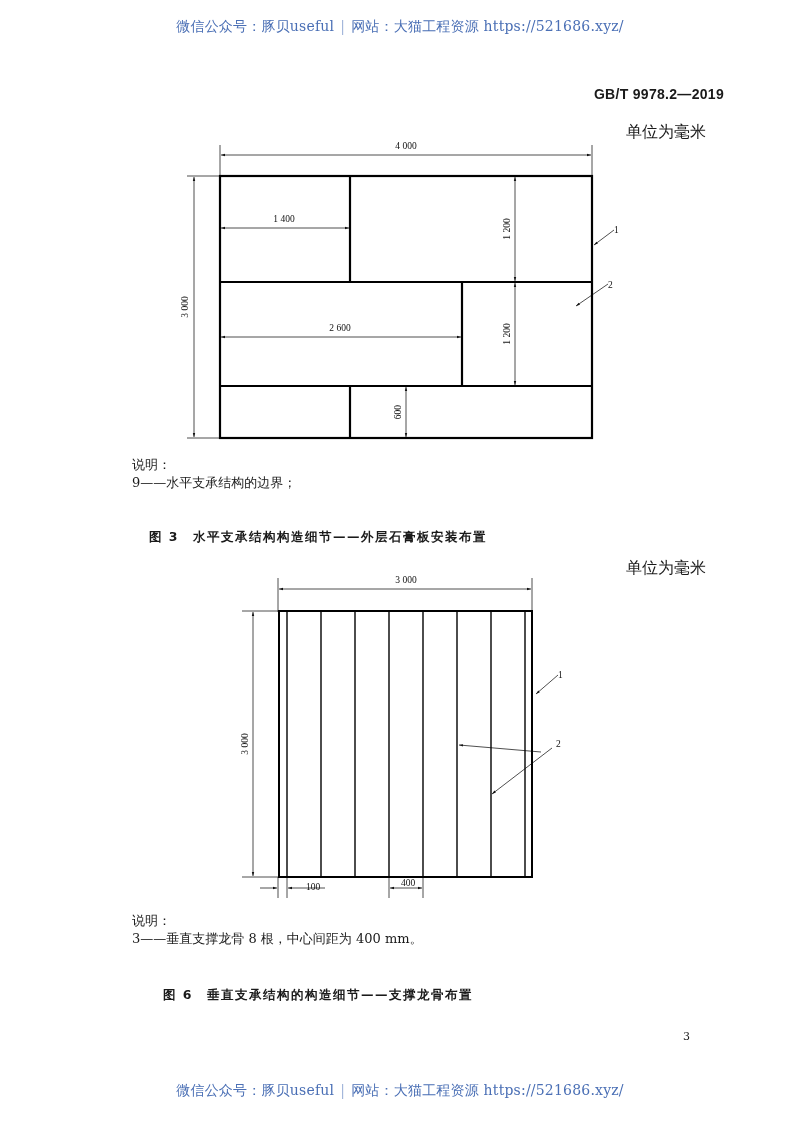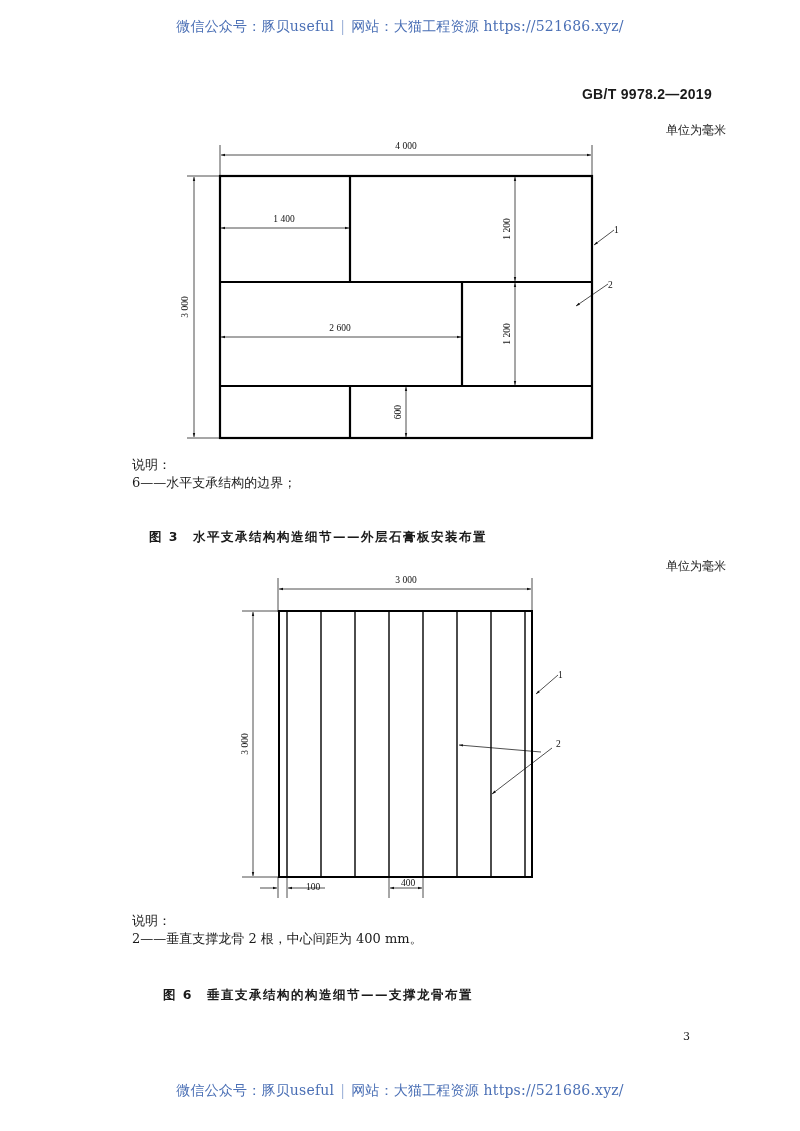--- a/index.html
+++ b/index.html
@@ -1,23 +1,23 @@
 <!DOCTYPE html>
 <html><head>
 <meta charset="utf-8">
 <style>
   html, body { margin: 0; padding: 0; background: #ffffff; }
   body { width: 800px; height: 1131px; position: relative; overflow: hidden;
          font-family: "DejaVu Serif", "Liberation Serif", serif; color: #1a1a1a; }
   .watermark { position: absolute; left: 0; width: 800px; text-align: center;
                font-family: "DejaVu Serif", serif; font-size: 14px; color: #4a6fb5; letter-spacing: 0.2px; }
   .watermark .sep { color: #9fb3d9; margin: 0 6px; }
-  .std-code { position: absolute; right: 88px; top: 86px; font-family: "Liberation Sans", sans-serif;
+  .std-code { position: absolute; right: 76px; top: 86px; font-family: "Liberation Sans", sans-serif;
               font-weight: bold; font-size: 14px; letter-spacing: 0.3px; }
-  .unit-note { position: absolute; right: 74px; font-size: 12px; }
+  .unit-note { position: absolute; right: 94px; font-size: 16px; }
   .fig { position: absolute; left: 0; top: 0; }
   .legend { position: absolute; left: 132px; font-size: 13px; line-height: 18px; }
   .caption { position: absolute; left: 0; width: 636px; text-align: center;
              font-family: "DejaVu Sans", sans-serif; font-weight: bold; font-size: 12.5px; letter-spacing: 1.5px; }
   .page-num { position: absolute; right: 110px; top: 1030px; font-size: 11px; }
   svg text { font-family: "Liberation Serif", "DejaVu Serif", serif; font-size: 9.5px; fill: #111; }
 </style>
 </head>
 <body>
 
@@ -110,29 +110,29 @@
   <text x="406" y="583" text-anchor="middle">3 000</text>
   <text x="0" y="0" text-anchor="middle" transform="translate(248,744) rotate(-90)">3 000</text>
   <text x="313" y="890" text-anchor="middle">100</text>
   <text x="408" y="886" text-anchor="middle">400</text>
   <text x="558" y="678">1</text>
   <text x="556" y="747">2</text>
 </svg>
 
 <div class="legend" style="top:456px;">
   <div>说明：</div>
-  <div>6——水平支承结构的边界；</div>
+  <div>9——水平支承结构的边界；</div>
 </div>
 <div class="caption" style="top:529px;">图 3　水平支承结构构造细节——外层石膏板安装布置</div>
 
 <div class="unit-note" style="top:558px;">单位为毫米</div>
 
 <div class="legend" style="top:912px;">
   <div>说明：</div>
-  <div>2——垂直支撑龙骨 2 根，中心间距为 400 mm。</div>
+  <div>3——垂直支撑龙骨 8 根，中心间距为 400 mm。</div>
 </div>
 <div class="caption" style="top:987px;">图 6　垂直支承结构的构造细节——支撑龙骨布置</div>
 
 <div class="page-num">3</div>
 
 <div class="watermark" style="top:1082px;">
   <span>微信公众号：豚贝useful</span><span class="sep">|</span><span>网站：大猫工程资源 https://521686.xyz/</span>
 </div>
 
 </body></html>

